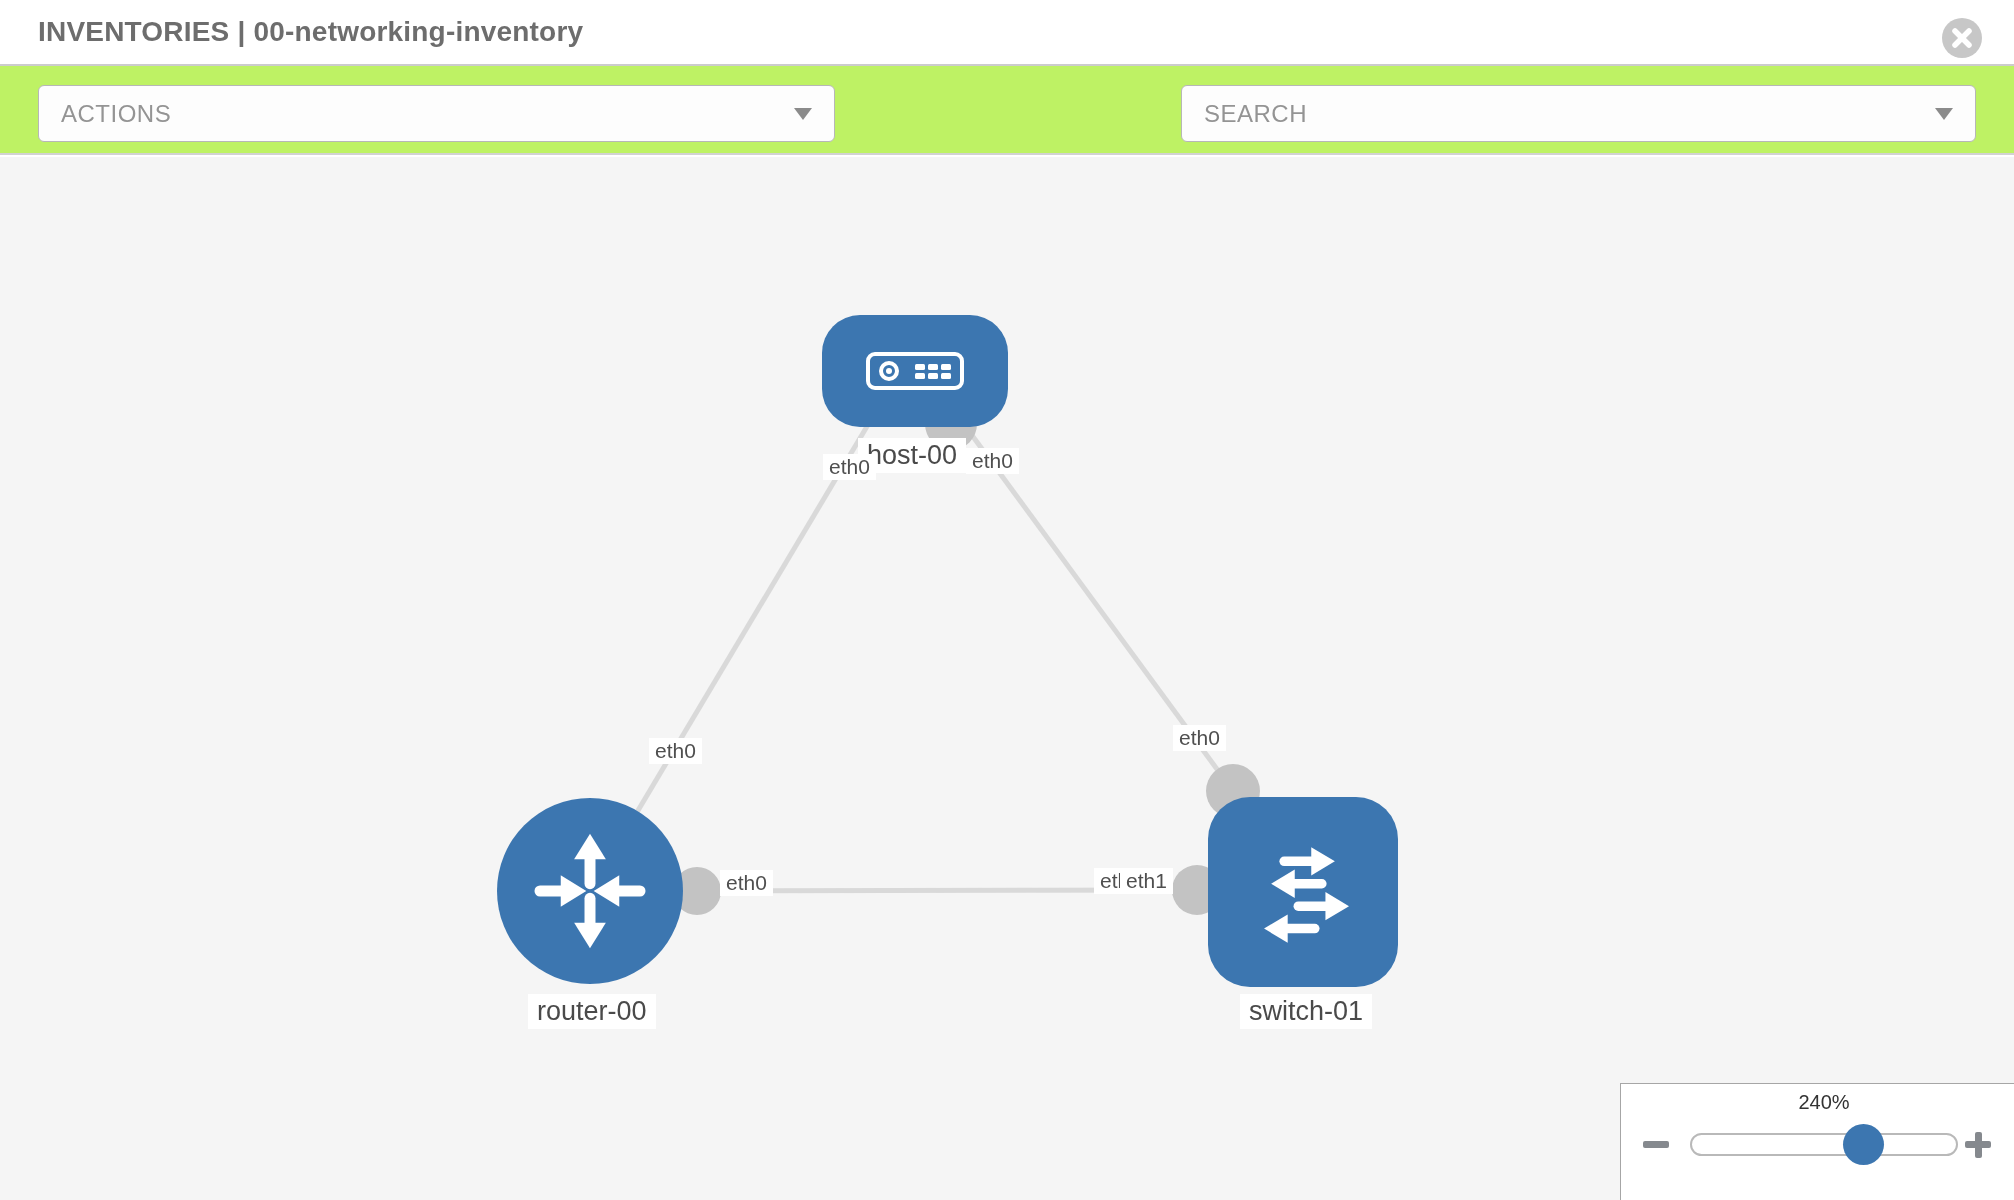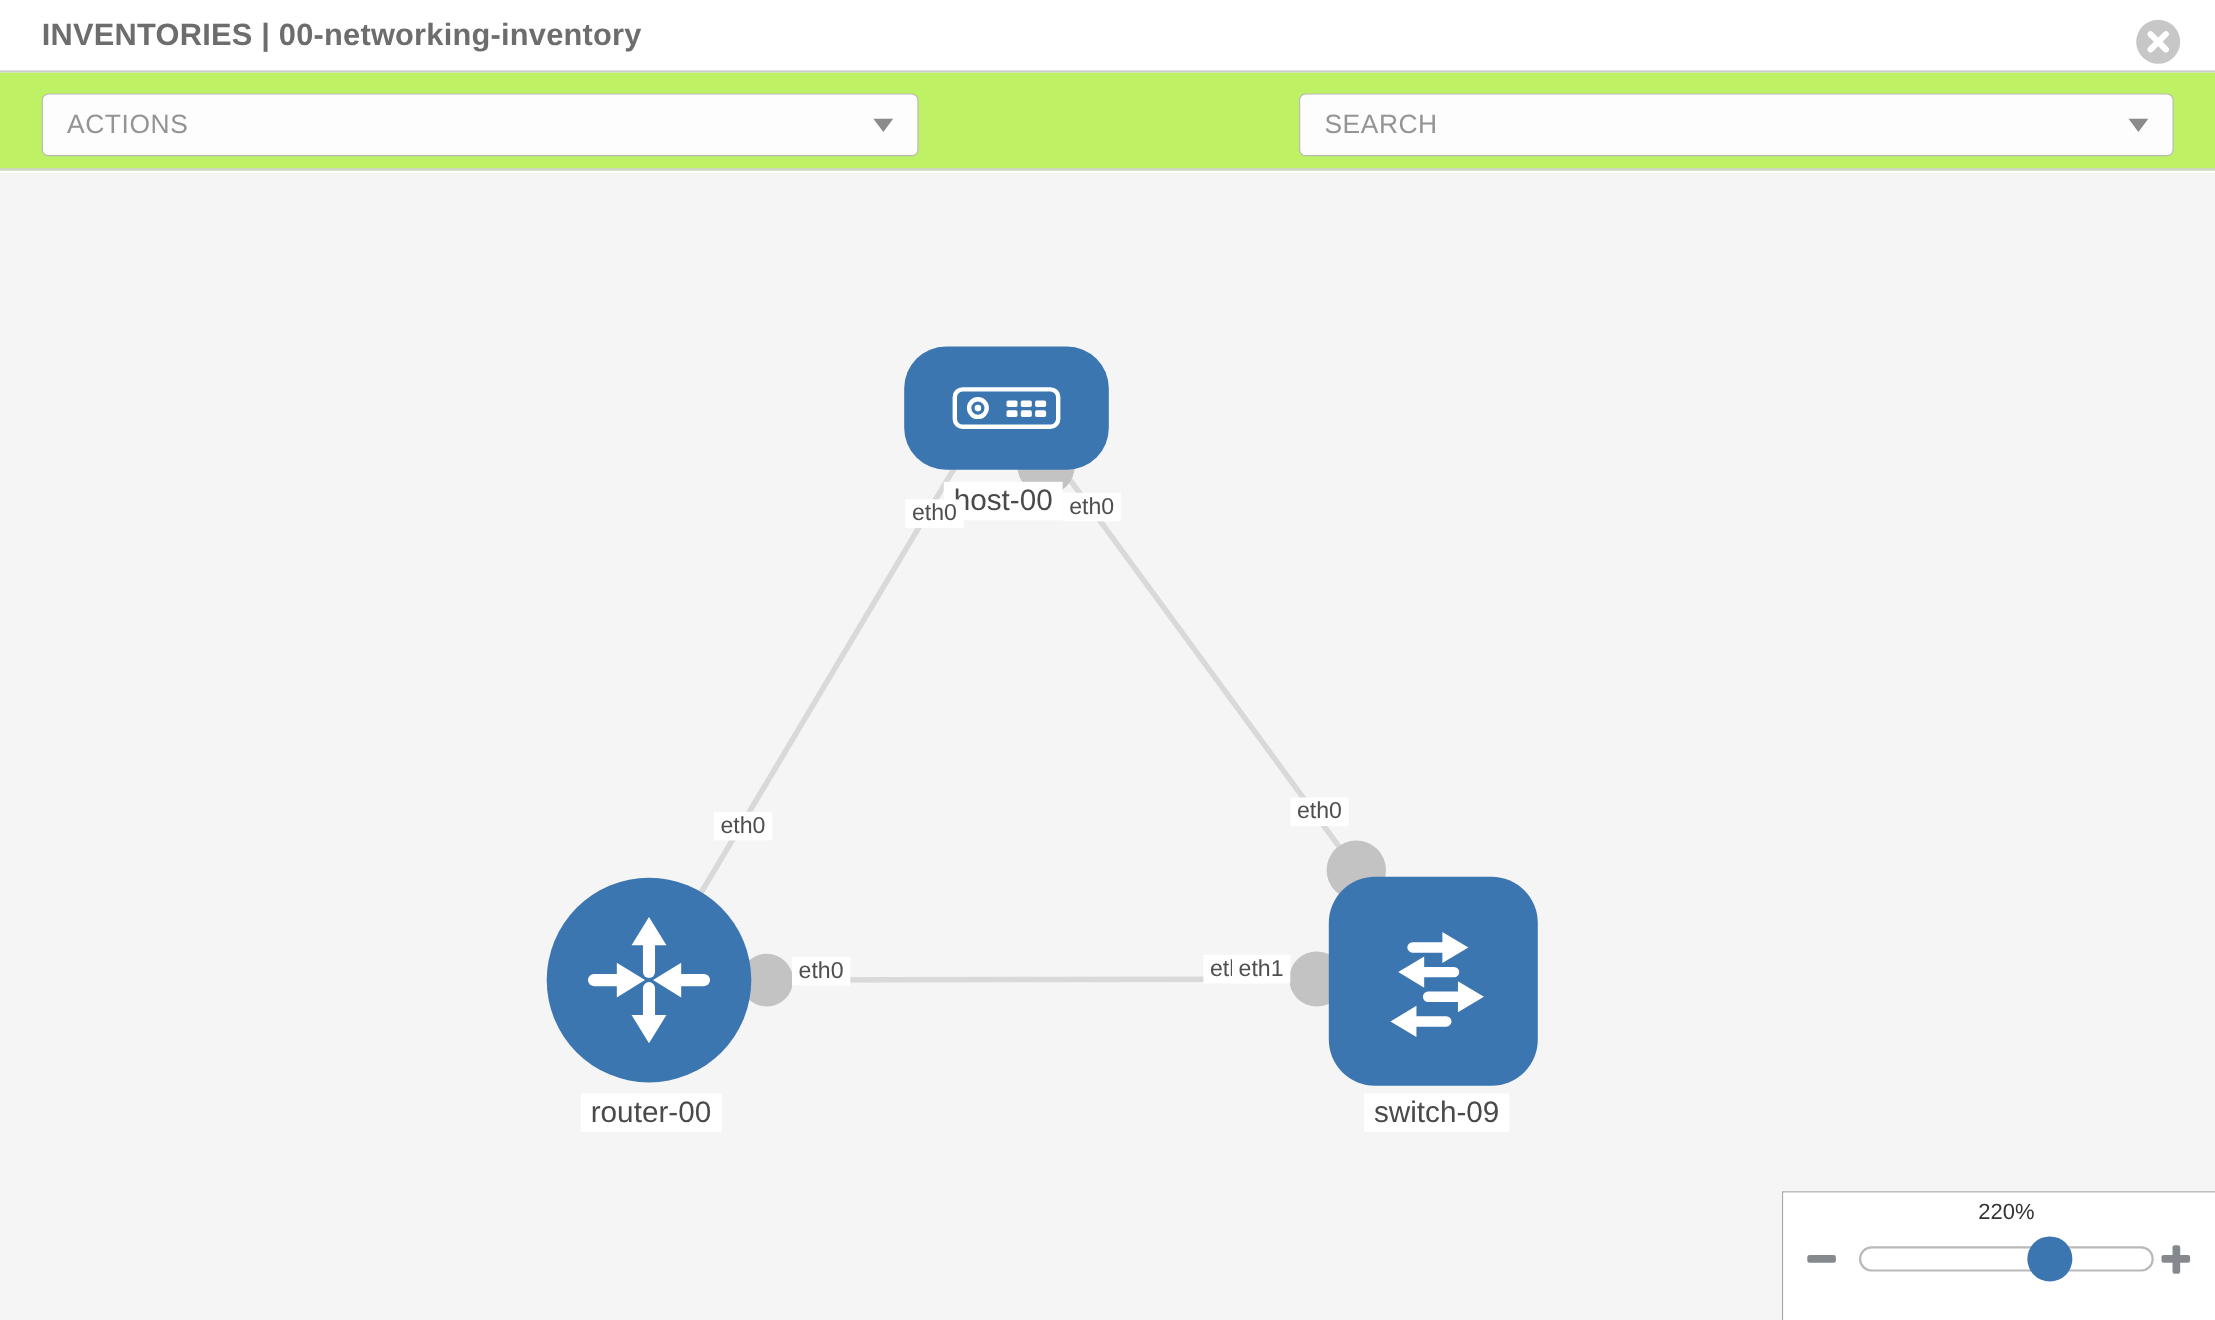--- a/index.html
+++ b/index.html
@@ -192,28 +192,28 @@
         </g>
         <g fill="#ffffff">
           <polygon points="77,24 57,12 57,36"></polygon>
           <polygon points="23,43 43,31 43,55"></polygon>
           <polygon points="89,62 69,50 69,74"></polygon>
           <polygon points="17,81 37,69 37,93"></polygon>
         </g>
       </svg>
     </span>
   </div>
-  <div class="node-label" style="left:1240px; top:837px;">switch-09</div>
+  <div class="node-label" style="left:1240px; top:837px;">switch-01</div>
   <div class="chip" style="left:1173px; top:568px;">eth0</div>
   <div class="chip" style="left:1094px; top:711px; z-index:5;">eth0</div>
   <div class="chip" style="left:1120px; top:711px; z-index:6;">eth1</div>
 </div>
 
 <div class="zoom-panel">
-  <div class="zoom-level">220%</div>
+  <div class="zoom-level">240%</div>
   <button class="zoom-minus">
     <span class="bar" style="display:block;"></span>
   </button>
   <div class="zoom-track"></div>
   <div class="zoom-thumb"></div>
   <button class="zoom-plus">
     <span class="h"></span>
     <span class="v"></span>
   </button>
 </div>

